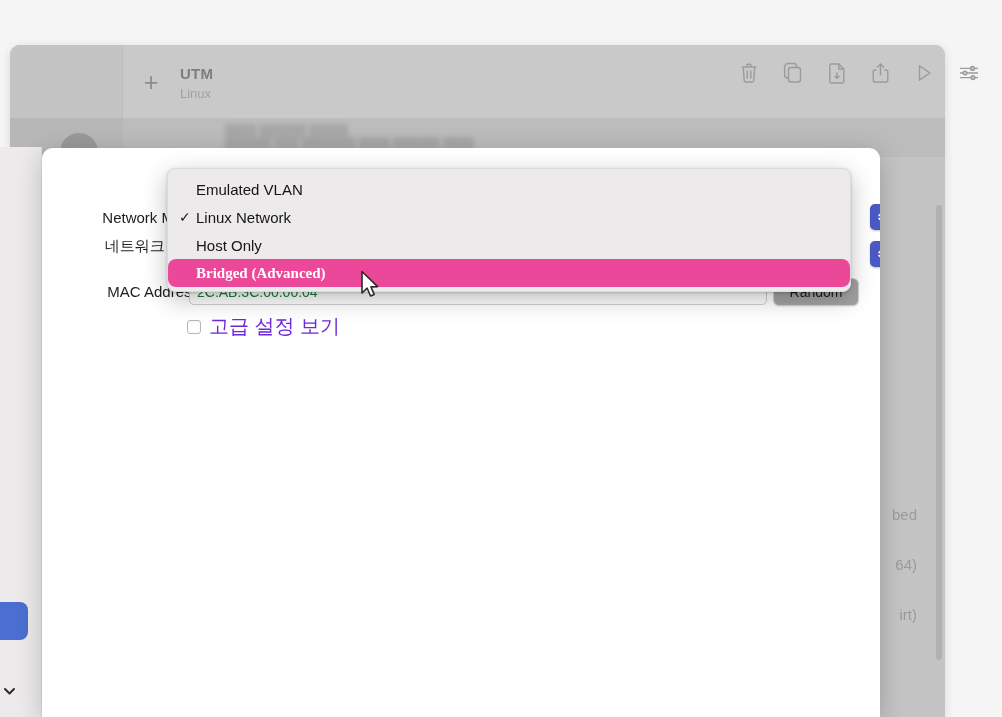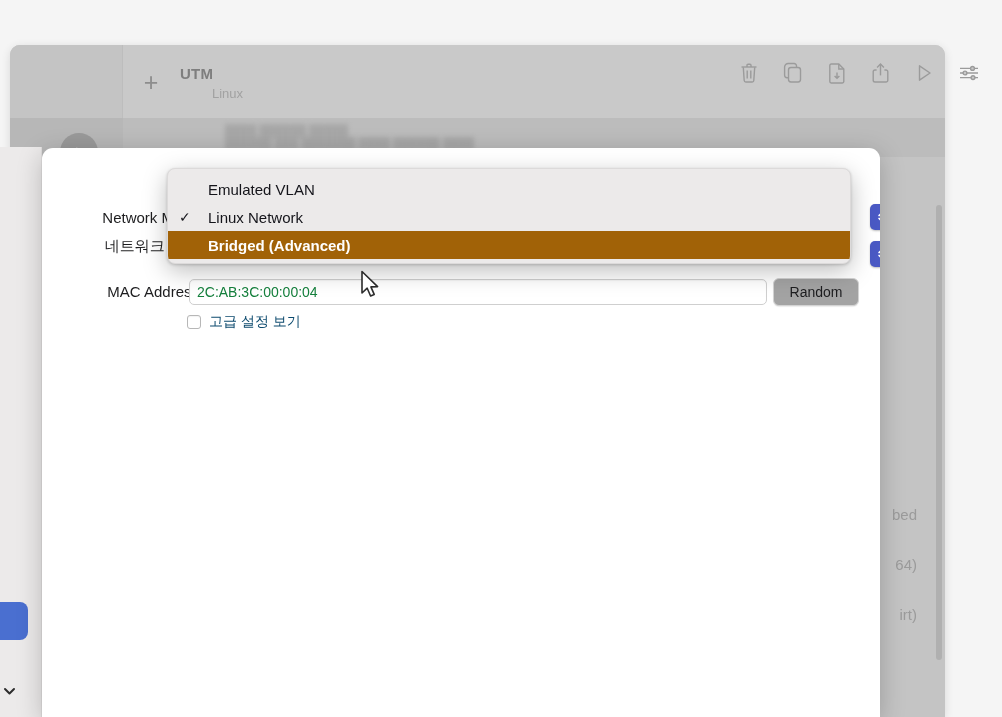--- a/index.html
+++ b/index.html
@@ -72,21 +72,20 @@
     font-weight: bold;
     letter-spacing: 0.2px;
   }
 
   .vm-sub {
     position: absolute;
     left: 180px;
     top: 86px;
     color: #a2a2a2;
     font-size: 13px;
-    margin-left: 32px;
   }
 
   .bg-tools {
     position: absolute;
     right: 22px;
     top: 62px;
     display: flex;
     gap: 24px;
     align-items: center;
   }
@@ -264,21 +263,21 @@
     gap: 8px;
   }
   .adv-check {
     width: 14px;
     height: 14px;
     border: 1px solid #b7b7b7;
     border-radius: 3px;
     background: #fff;
     box-shadow: inset 0 1px 1px rgba(0,0,0,0.05);
   }
-  .adv-label { font-size: 14px; color: #0c4a6e; }
+  .adv-label { font-size: 20px; color: #6d28d9; }
 
   
   .blue-chip {
     position: absolute;
     width: 22px;
     height: 26px;
     border-radius: 5px;
     background: #4a59c4;
     box-shadow: 0 1px 2px rgba(0,0,0,0.25);
     display: flex;
@@ -303,41 +302,42 @@
     z-index: 40;
   }
 
   .menu-item {
     position: relative;
     height: 28px;
     display: flex;
     align-items: center;
     font-size: 15px;
     color: #14141a;
-    padding-left: 40px;
+    padding-left: 28px;
     white-space: nowrap;
   }
 
   .menu-item.selected-row { }
 
   .menu-item .tick {
     position: absolute;
     left: 11px;
     top: 50%;
     transform: translateY(-50%);
     font-size: 14px;
     color: #14141a;
     line-height: 1;
   }
 
   .menu-item.highlight {
-    background: #a16207;
+    background: #ec4899;
     color: #ffffff;
     font-weight: bold;
-    border-radius: 0;
+    border-radius: 8px;
+    font-family: Liberation Serif, serif;
   }
 
   
   .cursor {
     position: absolute;
     left: 360px;
     top: 270px;
     z-index: 90;
     pointer-events: none;
   }
@@ -466,20 +466,24 @@
 
   <div class="menu">
     <div class="menu-item">
       <span class="tick"></span>
       <span>Emulated VLAN</span>
     </div>
     <div class="menu-item selected-row">
       <span class="tick">✓</span>
       <span>Linux Network</span>
     </div>
+    <div class="menu-item">
+      <span class="tick"></span>
+      <span>Host Only</span>
+    </div>
     <div class="menu-item highlight">
       <span class="tick"></span>
       <span>Bridged (Advanced)</span>
     </div>
   </div>
 
   <div class="cursor">
     <svg width="22" height="30" viewBox="0 0 22 30">
       <path d="M2 1.5 L2 23 L7.2 18.2 L10.6 26 L14.2 24.4 L10.9 16.9 L17.6 16.6 Z" fill="#ffffff" stroke="#2b2b2b" stroke-width="1.6" stroke-linejoin="round"></path>
     </svg>

